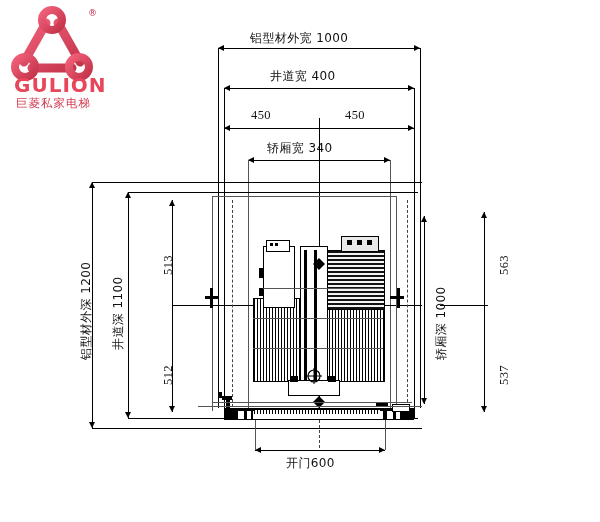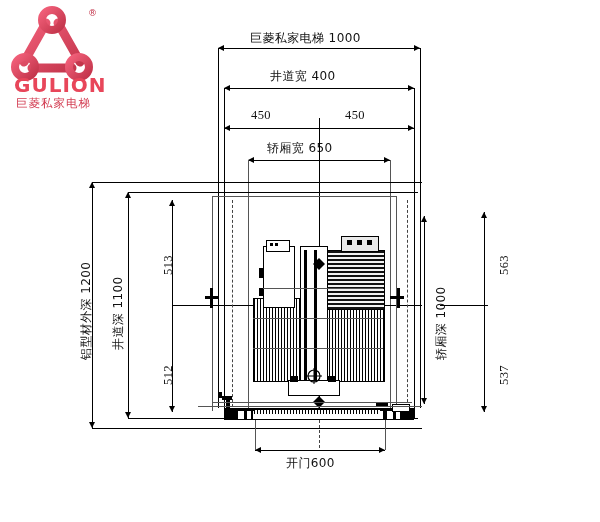--- a/index.html
+++ b/index.html
@@ -63,25 +63,25 @@
       <path d="M38 17 L16 56 M50 17 L72 56 M24 62 L64 62" stroke="url(#gr)" stroke-width="9" fill="none" stroke-linecap="round"></path>
       <circle cx="44" cy="14" r="10" fill="none" stroke="url(#gr)" stroke-width="8"></circle>
       <circle cx="17" cy="61" r="10" fill="none" stroke="url(#gr)" stroke-width="8"></circle>
       <circle cx="71" cy="61" r="10" fill="none" stroke="url(#gr)" stroke-width="8"></circle>
       <text x="80" y="10" font-size="9" fill="#c2344a" font-family="DejaVu Sans, sans-serif">®</text>
       <text x="6" y="86" font-size="20" fill="#e8465a" letter-spacing="1" font-family="DejaVu Sans, sans-serif" font-weight="600">GULION</text>
       <text x="8" y="101" font-size="11.5" fill="#d33d52" letter-spacing="1" font-family="DejaVu Sans, sans-serif">巨菱私家电梯</text>
     </svg>
   </div>
 
-  <div class="dim mix" style="left:250px;top:30px;">巨菱私家电梯 1000</div>
+  <div class="dim mix" style="left:250px;top:30px;">铝型材外宽 1000</div>
   <div class="dim mix" style="left:270px;top:68px;">井道宽 400</div>
   <div class="dim" style="left:251px;top:108px;">450</div>
   <div class="dim" style="left:345px;top:108px;">450</div>
-  <div class="dim mix" style="left:267px;top:140px;">轿厢宽 650</div>
+  <div class="dim mix" style="left:267px;top:140px;">轿厢宽 340</div>
 
   <div class="h" style="left:218px;top:48px;width:202px;"></div>
   <div class="tick l" style="left:218px;top:45px;"></div>
   <div class="tick r" style="left:414px;top:45px;"></div>
   <div class="v" style="left:218px;top:48px;height:360px;"></div>
   <div class="v" style="left:420px;top:48px;height:360px;"></div>
 
   <div class="h" style="left:224px;top:88px;width:190px;"></div>
   <div class="tick l" style="left:224px;top:85px;"></div>
   <div class="tick r" style="left:408px;top:85px;"></div>

